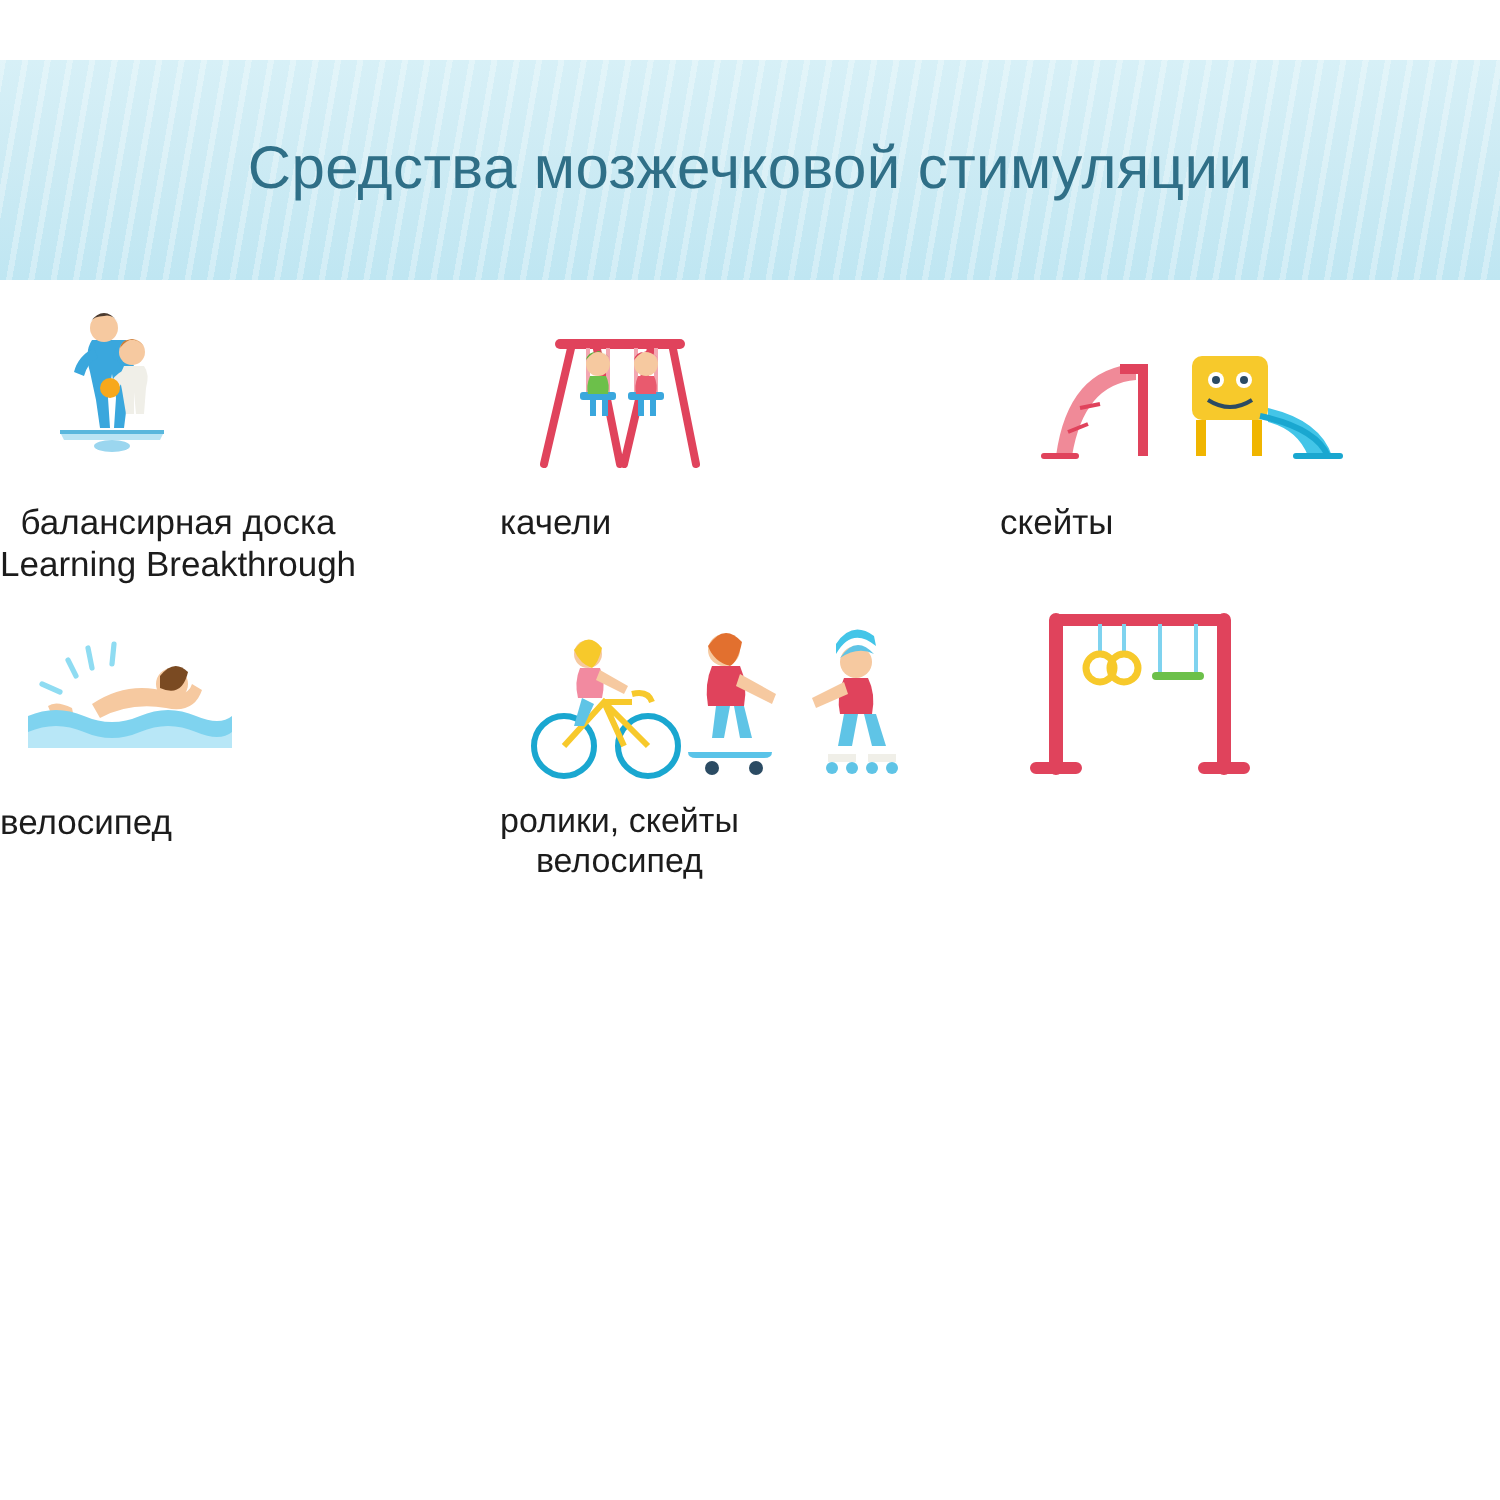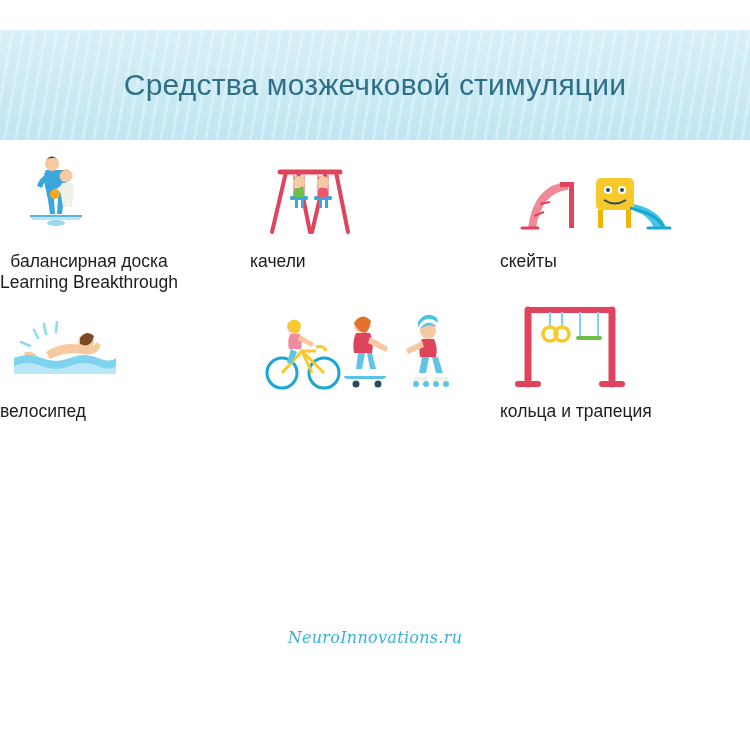--- a/index.html
+++ b/index.html
@@ -239,37 +239,37 @@
           <path d="M182 62 l4 16 h7 l-5 -16z" fill="#5fc4e6"></path>
           <path d="M172 46 l-16 8 2 5 16 -7z" fill="#f6c9a0"></path>
           <path d="M164 82 h14 v4 h-14z" fill="#f0efe8"></path>
           <path d="M184 82 h14 v4 h-14z" fill="#f0efe8"></path>
           <circle cx="166" cy="89" r="3" fill="#5fc4e6"></circle>
           <circle cx="176" cy="89" r="3" fill="#5fc4e6"></circle>
           <circle cx="186" cy="89" r="3" fill="#5fc4e6"></circle>
           <circle cx="196" cy="89" r="3" fill="#5fc4e6"></circle>
         </svg>
       </div>
+      <div class="caption small">ролики,  скейты
+велосипед</div>
     </div>
 
 
     <div class="cell">
       <div class="art">
         <svg width="140" height="95" viewBox="0 0 140 95">
           <path d="M30 10 h80" stroke="#e0435c" stroke-width="6" stroke-linecap="round" fill="none"></path>
           <path d="M28 10 v74 M112 10 v74" stroke="#e0435c" stroke-width="7" stroke-linecap="round" fill="none"></path>
           <path d="M18 84 h20 M102 84 h20" stroke="#e0435c" stroke-width="6" stroke-linecap="round" fill="none"></path>
 
           <path d="M50 12 v16 M62 12 v16" stroke="#7fd3ef" stroke-width="2" fill="none"></path>
           <circle cx="50" cy="34" r="7" fill="none" stroke="#f7c92b" stroke-width="3.5"></circle>
           <circle cx="62" cy="34" r="7" fill="none" stroke="#f7c92b" stroke-width="3.5"></circle>
 
           <path d="M80 12 v26 M98 12 v26" stroke="#7fd3ef" stroke-width="2" fill="none"></path>
           <path d="M78 38 h22" stroke="#6cc04a" stroke-width="4" stroke-linecap="round" fill="none"></path>
         </svg>
       </div>
-      <div class="caption">кольца и трапеция</div>
     </div>
 
   </div>
 
-  <div class="watermark">NeuroInnovations.ru</div>
 </div>
 
 </body></html>

